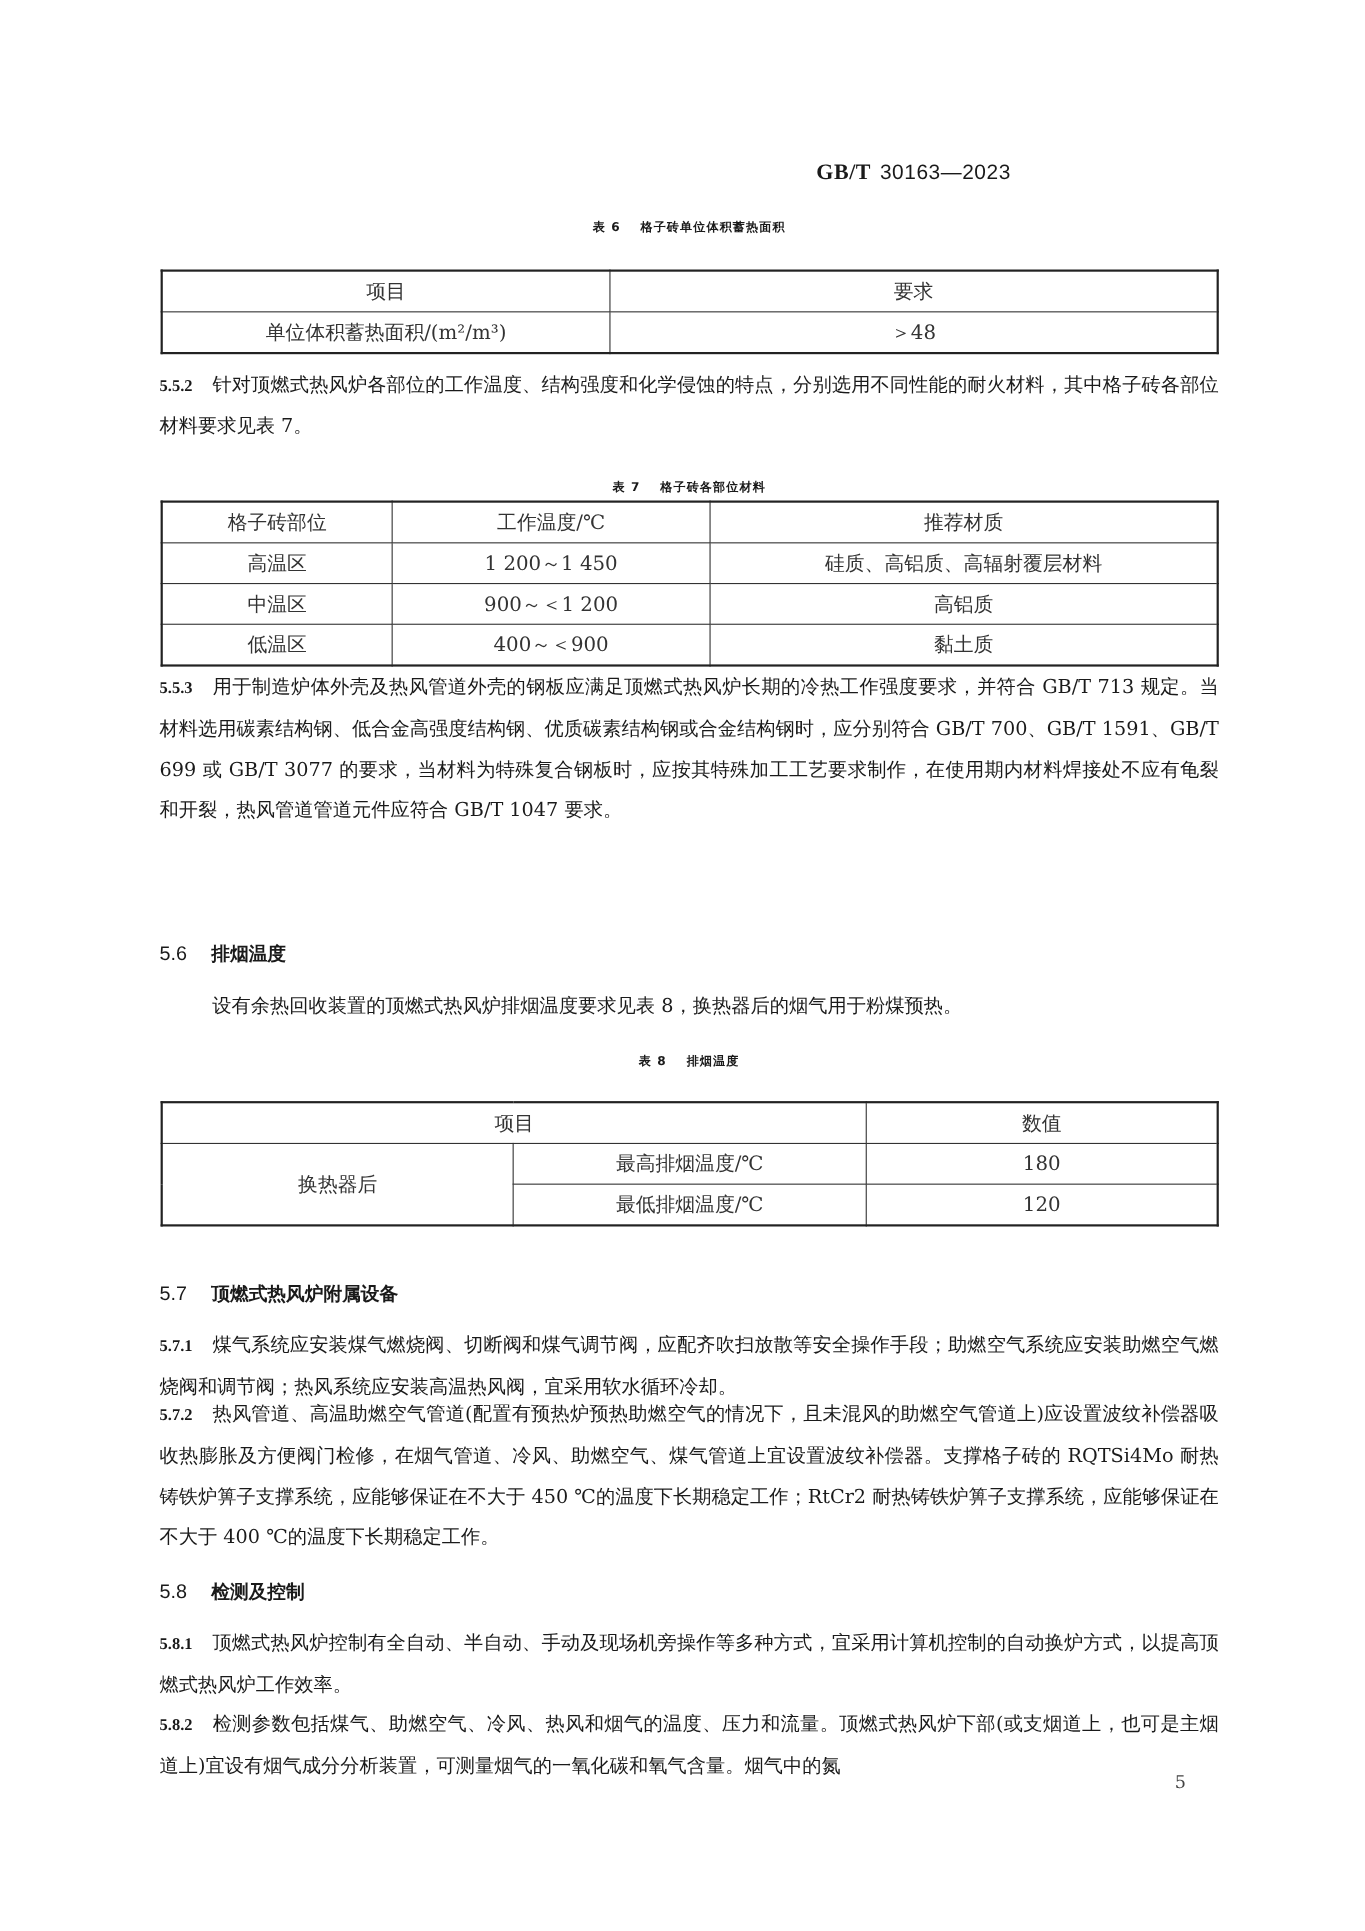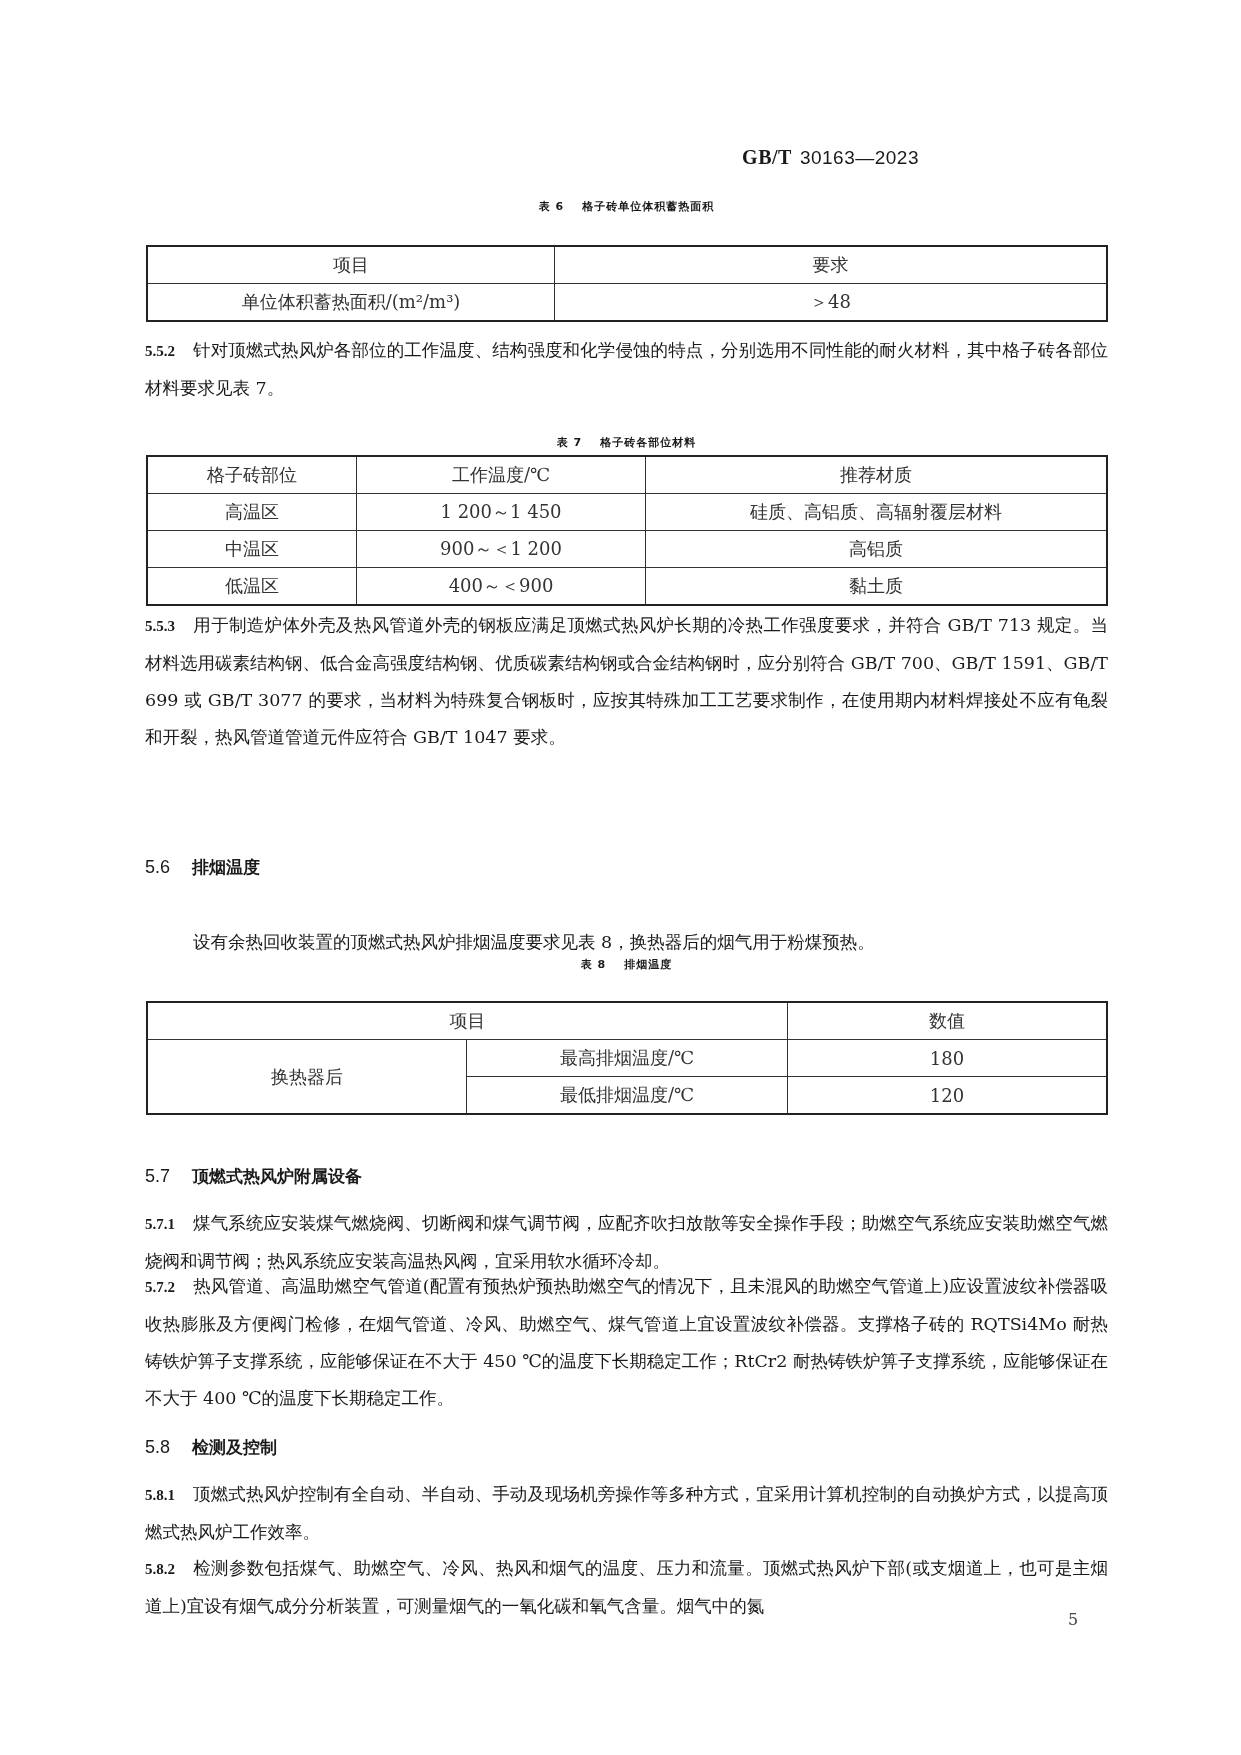--- a/index.html
+++ b/index.html
@@ -84,21 +84,21 @@
   </tbody>
     </table>
 
   <div class="para" style="top:607px;">
     <span class="sec">5.5.3</span><span>用于制造炉体外壳及热风管道外壳的钢板应满足顶燃式热风炉长期的冷热工作强度要求，并符合 GB/T 713 规定。当材料选用碳素结构钢、低合金高强度结构钢、优质碳素结构钢或合金结构钢时，应分别符合 GB/T 700、GB/T 1591、GB/T 699 或 GB/T 3077 的要求，当材料为特殊复合钢板时，应按其特殊加工工艺要求制作，在使用期内材料焊接处不应有龟裂和开裂，热风管道管道元件应符合 GB/T 1047 要求。</span>
   </div>
 
   <div class="heading" style="top:856px;">
     <span class="hnum">5.6</span><span>排烟温度</span>
   </div>
-  <div class="para indent" style="top:924px;">
+  <div class="para indent" style="top:897px;">
     <span>设有余热回收装置的顶燃式热风炉排烟温度要求见表 8，换热器后的烟气用于粉煤预热。</span>
   </div>
 
   <div class="caption" style="top:957px;">
     <span class="cnum">表 8</span><span>排烟温度</span>
   </div>
   <table class="tbl" style="top:1001px;">
     <tbody>
         <tr>
       <td colspan="2">项目</td>

